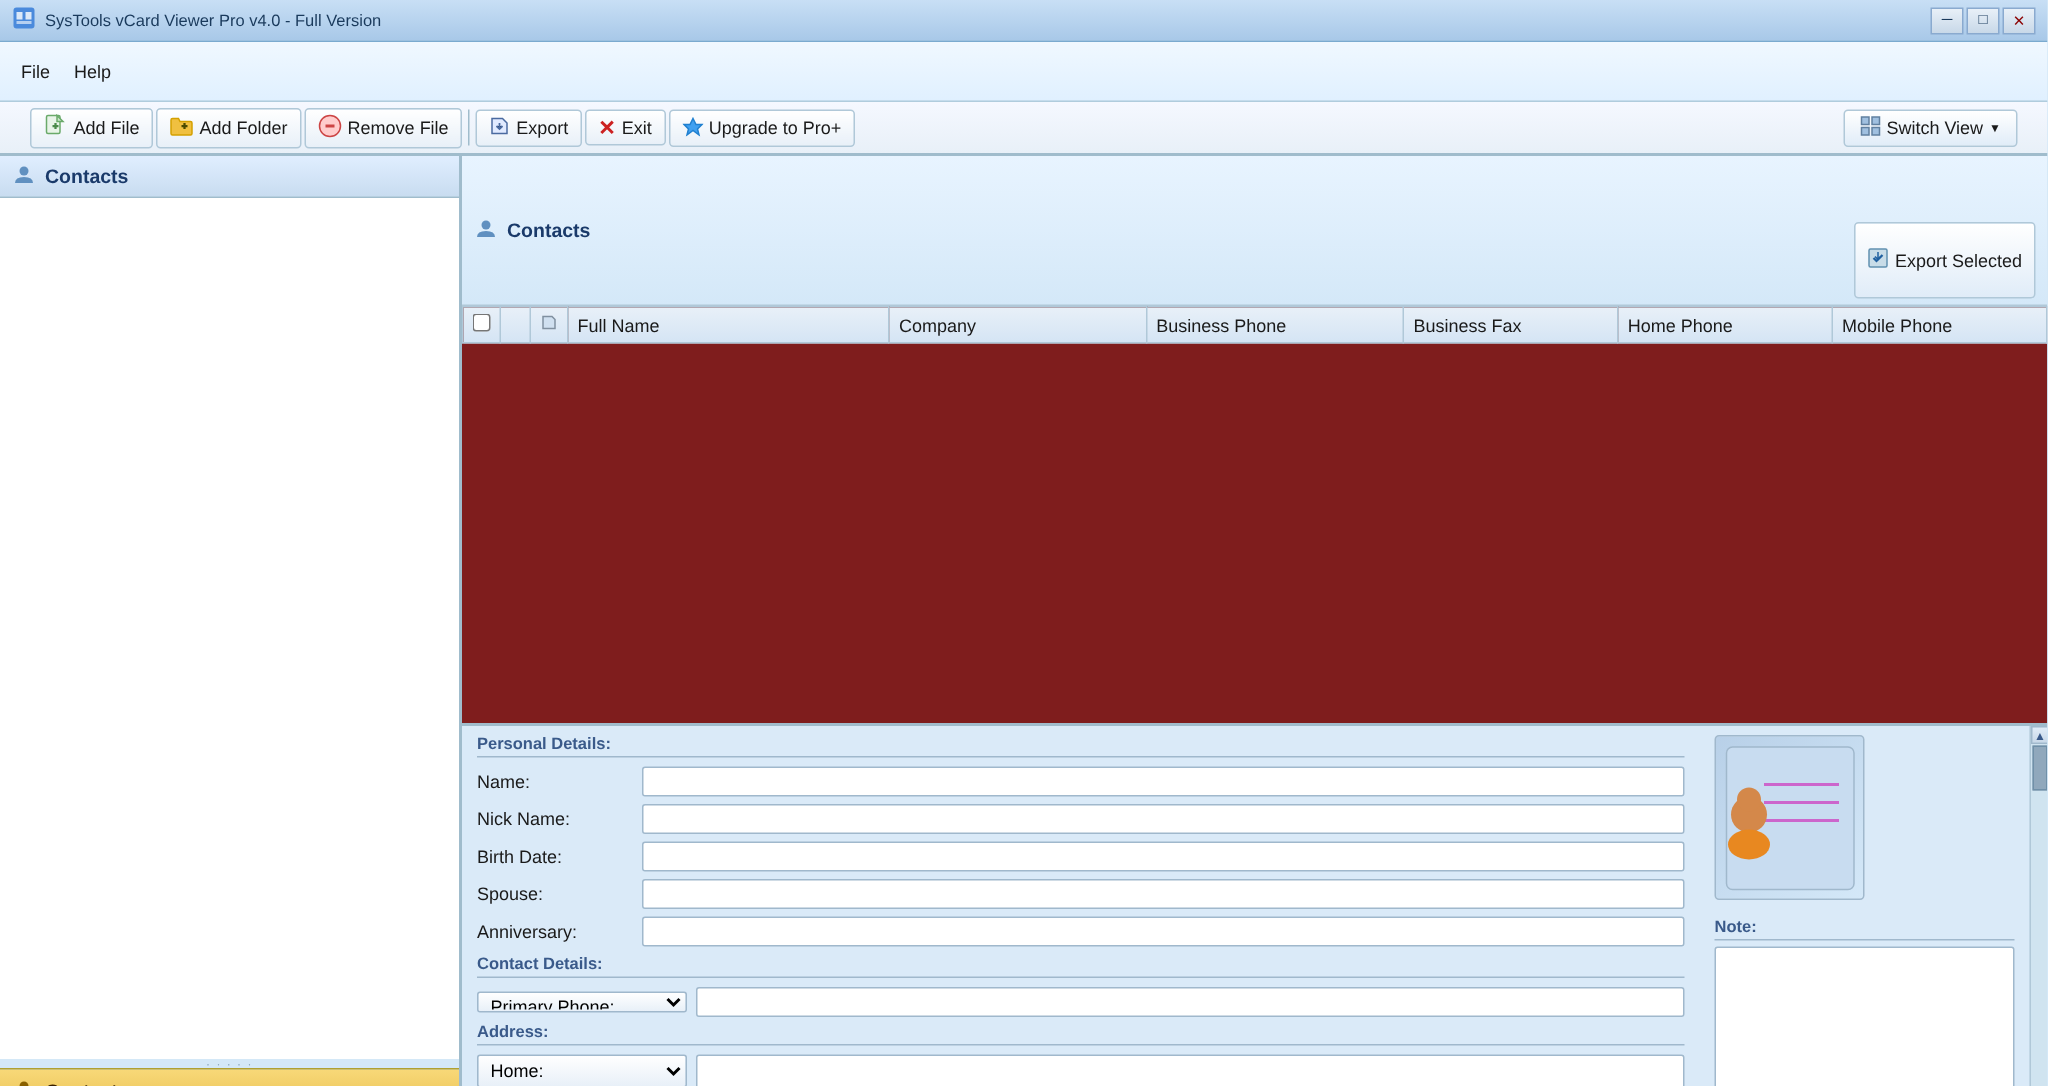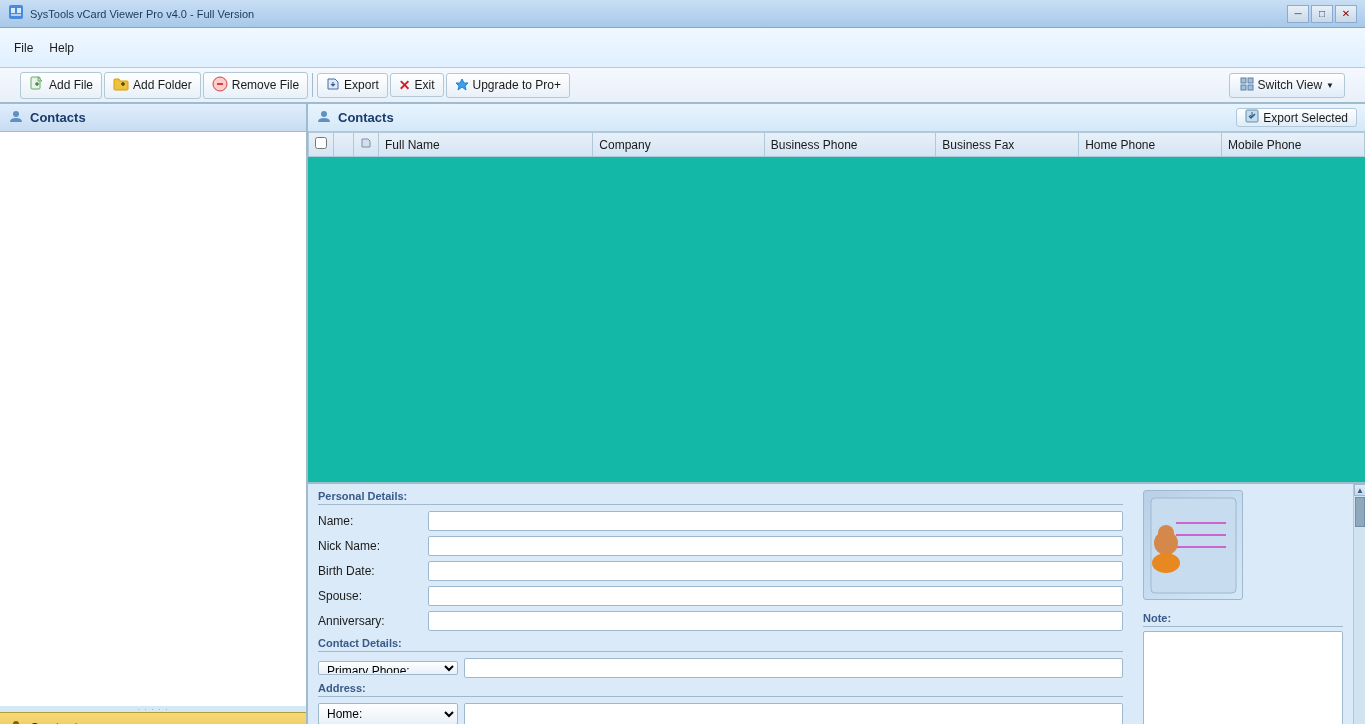--- a/index.html
+++ b/index.html
@@ -122,31 +122,31 @@
     }
     #contacts-list-header {
       background: linear-gradient(to bottom, #e8f4ff, #d4e8f8);
       padding: 4px 8px;
       display: flex; align-items: center; justify-content: space-between;
       border-bottom: 1px solid #b0c8d8;
     }
     .contacts-title { display: flex; align-items: center; gap: 6px; font-size: 13px; font-weight: bold; color: #1a3a6a; }
     .export-selected-btn {
       display: flex; align-items: center; gap: 4px;
-      padding: 0 8px; cursor: pointer;
+      padding: 16px 8px; cursor: pointer;
       background: linear-gradient(to bottom, #ffffff, #e0ecf8);
       border: 1px solid #b0c8d8; border-radius: 3px;
-      font-size: 12px; color: #1a1a1a;
+      font-size: 12px; color: #1a1a1a; margin-top: 40px;
     }
 
     
     #contacts-table {
       flex: 1;
       overflow: auto;
-      background: #14b8a6;
+      background: #7f1d1d;
     }
     table {
       width: 100%; border-collapse: collapse;
     }
     thead tr {
       background: linear-gradient(to bottom, #e8f0f8, #d4e4f4);
     }
     thead th {
       border: 1px solid #b0c8d8; padding: 4px 6px;
       text-align: left; font-size: 12px; font-weight: normal;

